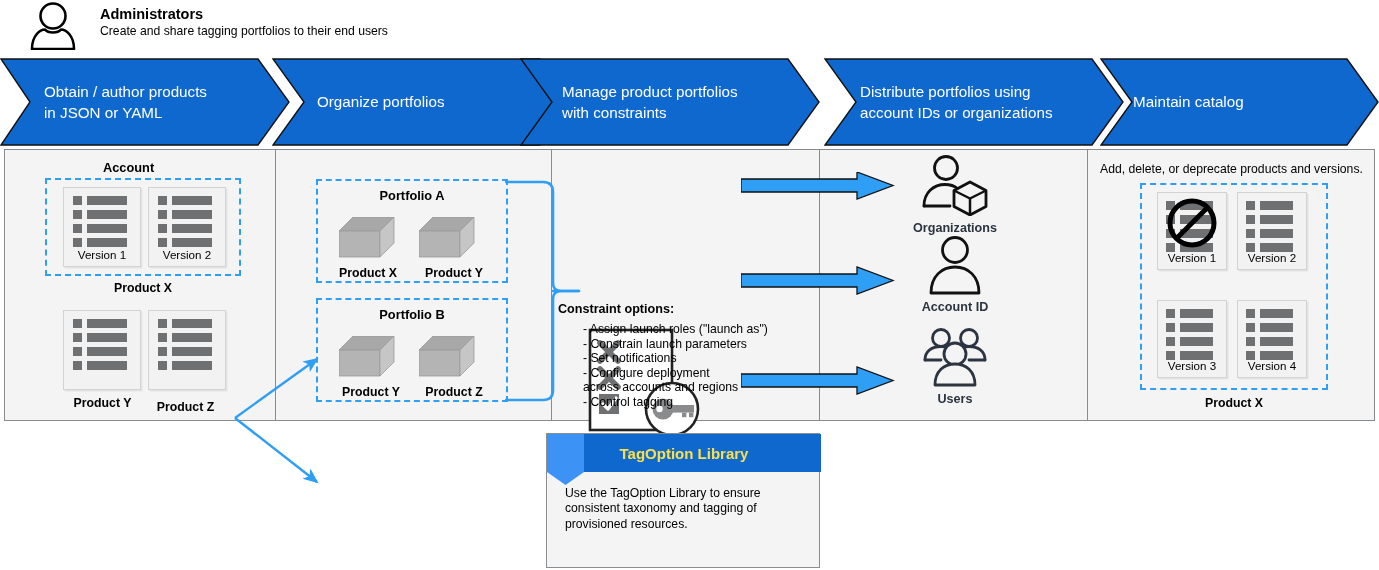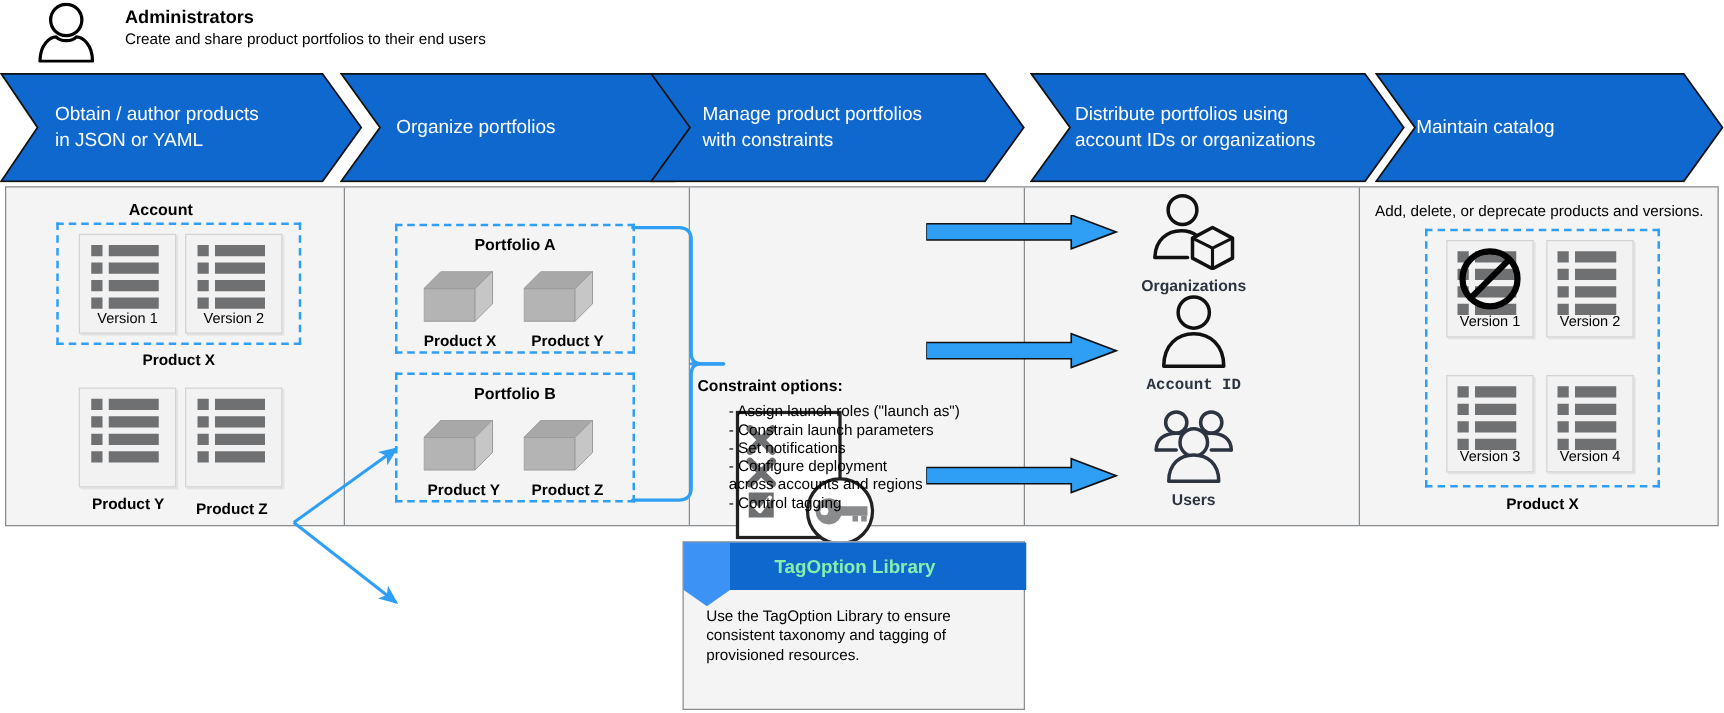--- a/index.html
+++ b/index.html
@@ -64,39 +64,39 @@
                      white-space:pre-line; }
 
   
   .target { position:absolute; text-align:center; }
   .target .cap { font-size:12.6px; font-weight:bold; color:#2b3440; margin-top:1px; }
 
   
   #tagopt { position:absolute; left:546px; top:433px; width:274px; height:135px;
             background:#f4f4f4; border:1px solid #8a8e91; }
   #tagopt .hdr { position:absolute; left:0; top:0; width:274px; height:38px;
-                 background:#0f68ce; color:#86efac; font-size:15px; font-weight:bold;
+                 background:#0f68ce; color:#fde047; font-size:15px; font-weight:bold;
                  display:flex; align-items:center; justify-content:center; }
   #tagopt .tab { position:absolute; left:0; top:0; width:37px; height:51px; }
   #tagopt .body{ position:absolute; left:18px; top:52px; width:240px;
                  font-size:12.2px; line-height:15.3px; color:#000; white-space:pre-line; }
 </style>
 </head>
 <body>
 
 <div id="actor">
   <div class="icon">
     <svg width="54" height="48" viewBox="0 0 54 48">
       <circle cx="27" cy="14" r="12.5" fill="none" stroke="#000" stroke-width="2.6"></circle>
       <path d="M6 47 C6 33 14.5 27.5 19 27.5 C22 31.5 32 31.5 35 27.5 C39.5 27.5 48 33 48 47 Z" fill="none" stroke="#000" stroke-width="2.6" stroke-linejoin="round"></path>
     </svg>
   </div>
   <div class="txt">
     <div class="title">Administrators</div>
-    <div class="sub">Create and share product portfolios to their end users</div>
+    <div class="sub">Create and share tagging portfolios to their end users</div>
   </div>
 </div>
 
 <div id="banner">
 
   <div class="chev" style="left:0px; width:290px;">
     <svg width="290" height="88" viewBox="0 0 290 88">
       <path d="M1,1 L258,1 L289,44 L258,87 L1,87 L30,44 Z" fill="#0f68ce" stroke="#111" stroke-width="1.4"></path>
     </svg>
     <div class="label" style="left:44px; top:23px;">Obtain / author products
@@ -337,21 +337,21 @@
       <svg width="72" height="62" viewBox="0 0 72 62">
         <circle cx="27" cy="14" r="11.5" fill="none" stroke="#111" stroke-width="2.8"></circle>
         <path d="M5,52 C5,38 15,30.5 26,30.5 C31,30.5 35.5,32 38.5,34.5" fill="none" stroke="#111" stroke-width="2.8" stroke-linecap="round"></path>
         <path d="M5,52 L31,52" stroke="#111" stroke-width="2.8" stroke-linecap="round"></path>
         <polygon points="51,28 67,36.5 67,52.5 51,61 35,52.5 35,36.5" fill="none" stroke="#111" stroke-width="2.8" stroke-linejoin="round"></polygon>
         <path d="M35,36.5 L51,44.5 L67,36.5 M51,44.5 L51,61" fill="none" stroke="#111" stroke-width="2.5" stroke-linejoin="round"></path>
       </svg>
       <div class="cap">Organizations</div>
     </div>
 
-    <div class="target" style="left:895px; top:85px; width:110px;font-family:Liberation Mono, monospace;">
+    <div class="target" style="left:895px; top:85px; width:110px;">
       <svg width="62" height="60" viewBox="0 0 62 60">
         <circle cx="31" cy="15" r="12.5" fill="none" stroke="#111" stroke-width="2.8"></circle>
         <path d="M7,58 C7,41 18,32 31,32 C44,32 55,41 55,58 Z" fill="none" stroke="#111" stroke-width="2.8" stroke-linejoin="round"></path>
       </svg>
       <div class="cap">Account ID</div>
     </div>
 
     <div class="target" style="left:895px; top:177px; width:110px;">
       <svg width="72" height="60" viewBox="0 0 72 60">
         <circle cx="22" cy="11" r="8.5" fill="none" stroke="#2b3440" stroke-width="2.8"></circle>

